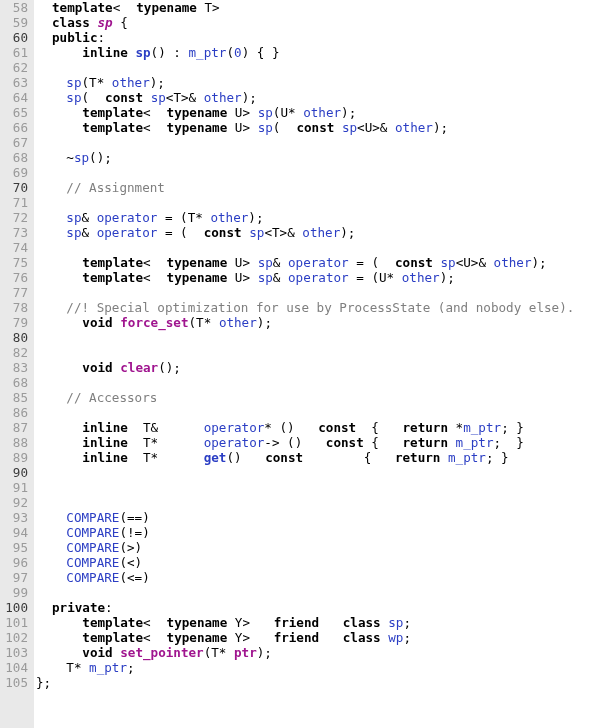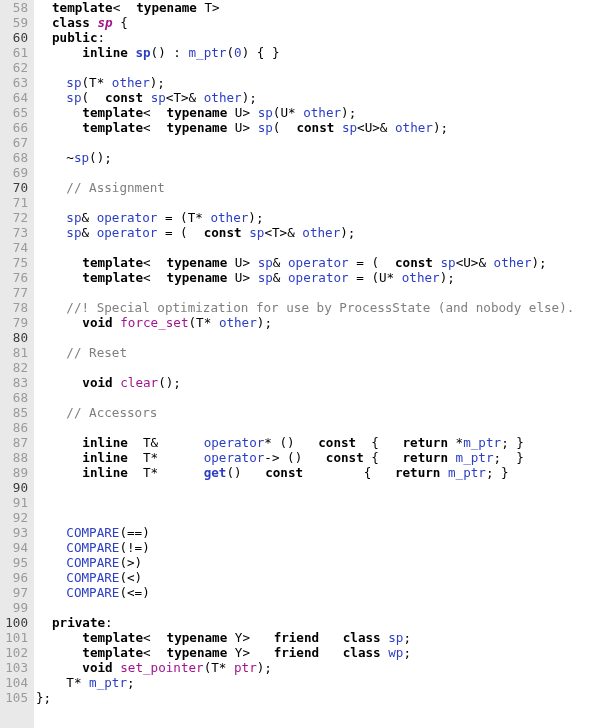--- a/index.html
+++ b/index.html
@@ -65,21 +65,21 @@
     color: #000000;
     font-size: 12.6px;
     line-height: 15px;
   }
 
   
   .t-plain    { color: #000000; }
   .t-kw       { color: #000000; font-weight: bold; margin-left: 16px; }                              
   .t-id       { color: #2b3ec4; }                              
   .t-idb      { color: #2b3ec4; font-weight: bold; }           
-  .t-fn       { color: #a0158f; font-weight: normal; }           
+  .t-fn       { color: #a0158f; font-weight: bold; }           
   .t-class    { color: #a0158f; font-weight: bold; font-style: italic; } 
   .t-comment  { color: #7f7f7f; }                              
 </style>
 </head>
 <body>
 
 <div id="code-view">
   <div id="gutter-strip"></div>
   <div id="code-lines">
       <div class="code-line"><span class="line-number">58</span><span class="line-code"><span class="t-kw">template</span><span class="t-plain">&lt;</span><span class="t-kw">typename</span><span class="t-plain"> T&gt;</span></span></div>
@@ -98,21 +98,20 @@
       <div class="code-line"><span class="line-number">71</span><span class="line-code"></span></div>
       <div class="code-line"><span class="line-number">72</span><span class="line-code"><span class="t-plain">    </span><span class="t-id">sp</span><span class="t-plain">&amp; </span><span class="t-id">operator</span><span class="t-plain"> = (T* </span><span class="t-id">other</span><span class="t-plain">);</span></span></div>
       <div class="code-line"><span class="line-number">73</span><span class="line-code"><span class="t-plain">    </span><span class="t-id">sp</span><span class="t-plain">&amp; </span><span class="t-id">operator</span><span class="t-plain"> = (</span><span class="t-kw">const</span><span class="t-plain"> </span><span class="t-id">sp</span><span class="t-plain">&lt;T&gt;&amp; </span><span class="t-id">other</span><span class="t-plain">);</span></span></div>
       <div class="code-line"><span class="line-number">74</span><span class="line-code"></span></div>
       <div class="code-line"><span class="line-number">75</span><span class="line-code"><span class="t-plain">    </span><span class="t-kw">template</span><span class="t-plain">&lt;</span><span class="t-kw">typename</span><span class="t-plain"> U&gt; </span><span class="t-id">sp</span><span class="t-plain">&amp; </span><span class="t-id">operator</span><span class="t-plain"> = (</span><span class="t-kw">const</span><span class="t-plain"> </span><span class="t-id">sp</span><span class="t-plain">&lt;U&gt;&amp; </span><span class="t-id">other</span><span class="t-plain">);</span></span></div>
       <div class="code-line"><span class="line-number">76</span><span class="line-code"><span class="t-plain">    </span><span class="t-kw">template</span><span class="t-plain">&lt;</span><span class="t-kw">typename</span><span class="t-plain"> U&gt; </span><span class="t-id">sp</span><span class="t-plain">&amp; </span><span class="t-id">operator</span><span class="t-plain"> = (U* </span><span class="t-id">other</span><span class="t-plain">);</span></span></div>
       <div class="code-line"><span class="line-number">77</span><span class="line-code"></span></div>
       <div class="code-line"><span class="line-number">78</span><span class="line-code"><span class="t-plain">    </span><span class="t-comment">//! Special optimization for use by ProcessState (and nobody else).</span></span></div>
       <div class="code-line"><span class="line-number">79</span><span class="line-code"><span class="t-plain">    </span><span class="t-kw">void</span><span class="t-plain"> </span><span class="t-fn">force_set</span><span class="t-plain">(T* </span><span class="t-id">other</span><span class="t-plain">);</span></span></div>
       <div class="code-line"><span class="line-number decade">80</span><span class="line-code"></span></div>
-      <div class="code-line"><span class="line-number">81</span><span class="line-code"><span class="t-plain">    </span><span class="t-comment">// Reset</span></span></div>
       <div class="code-line"><span class="line-number">82</span><span class="line-code"></span></div>
       <div class="code-line"><span class="line-number">83</span><span class="line-code"><span class="t-plain">    </span><span class="t-kw">void</span><span class="t-plain"> </span><span class="t-fn">clear</span><span class="t-plain">();</span></span></div>
       <div class="code-line"><span class="line-number">68</span><span class="line-code"></span></div>
       <div class="code-line"><span class="line-number">85</span><span class="line-code"><span class="t-plain">    </span><span class="t-comment">// Accessors</span></span></div>
       <div class="code-line"><span class="line-number">86</span><span class="line-code"></span></div>
       <div class="code-line"><span class="line-number">87</span><span class="line-code"><span class="t-plain">    </span><span class="t-kw">inline</span><span class="t-plain">  T&amp;      </span><span class="t-id">operator</span><span class="t-plain">* () </span><span class="t-kw">const</span><span class="t-plain">  { </span><span class="t-kw">return</span><span class="t-plain"> *</span><span class="t-id">m_ptr</span><span class="t-plain">; }</span></span></div>
       <div class="code-line"><span class="line-number">88</span><span class="line-code"><span class="t-plain">    </span><span class="t-kw">inline</span><span class="t-plain">  T*      </span><span class="t-id">operator</span><span class="t-plain">-&gt; () </span><span class="t-kw">const</span><span class="t-plain"> { </span><span class="t-kw">return</span><span class="t-plain"> </span><span class="t-id">m_ptr</span><span class="t-plain">;  }</span></span></div>
       <div class="code-line"><span class="line-number">89</span><span class="line-code"><span class="t-plain">    </span><span class="t-kw">inline</span><span class="t-plain">  T*      </span><span class="t-idb">get</span><span class="t-plain">() </span><span class="t-kw">const</span><span class="t-plain">        { </span><span class="t-kw">return</span><span class="t-plain"> </span><span class="t-id">m_ptr</span><span class="t-plain">; }</span></span></div>
       <div class="code-line"><span class="line-number decade">90</span><span class="line-code"></span></div>
       <div class="code-line"><span class="line-number">91</span></div>

